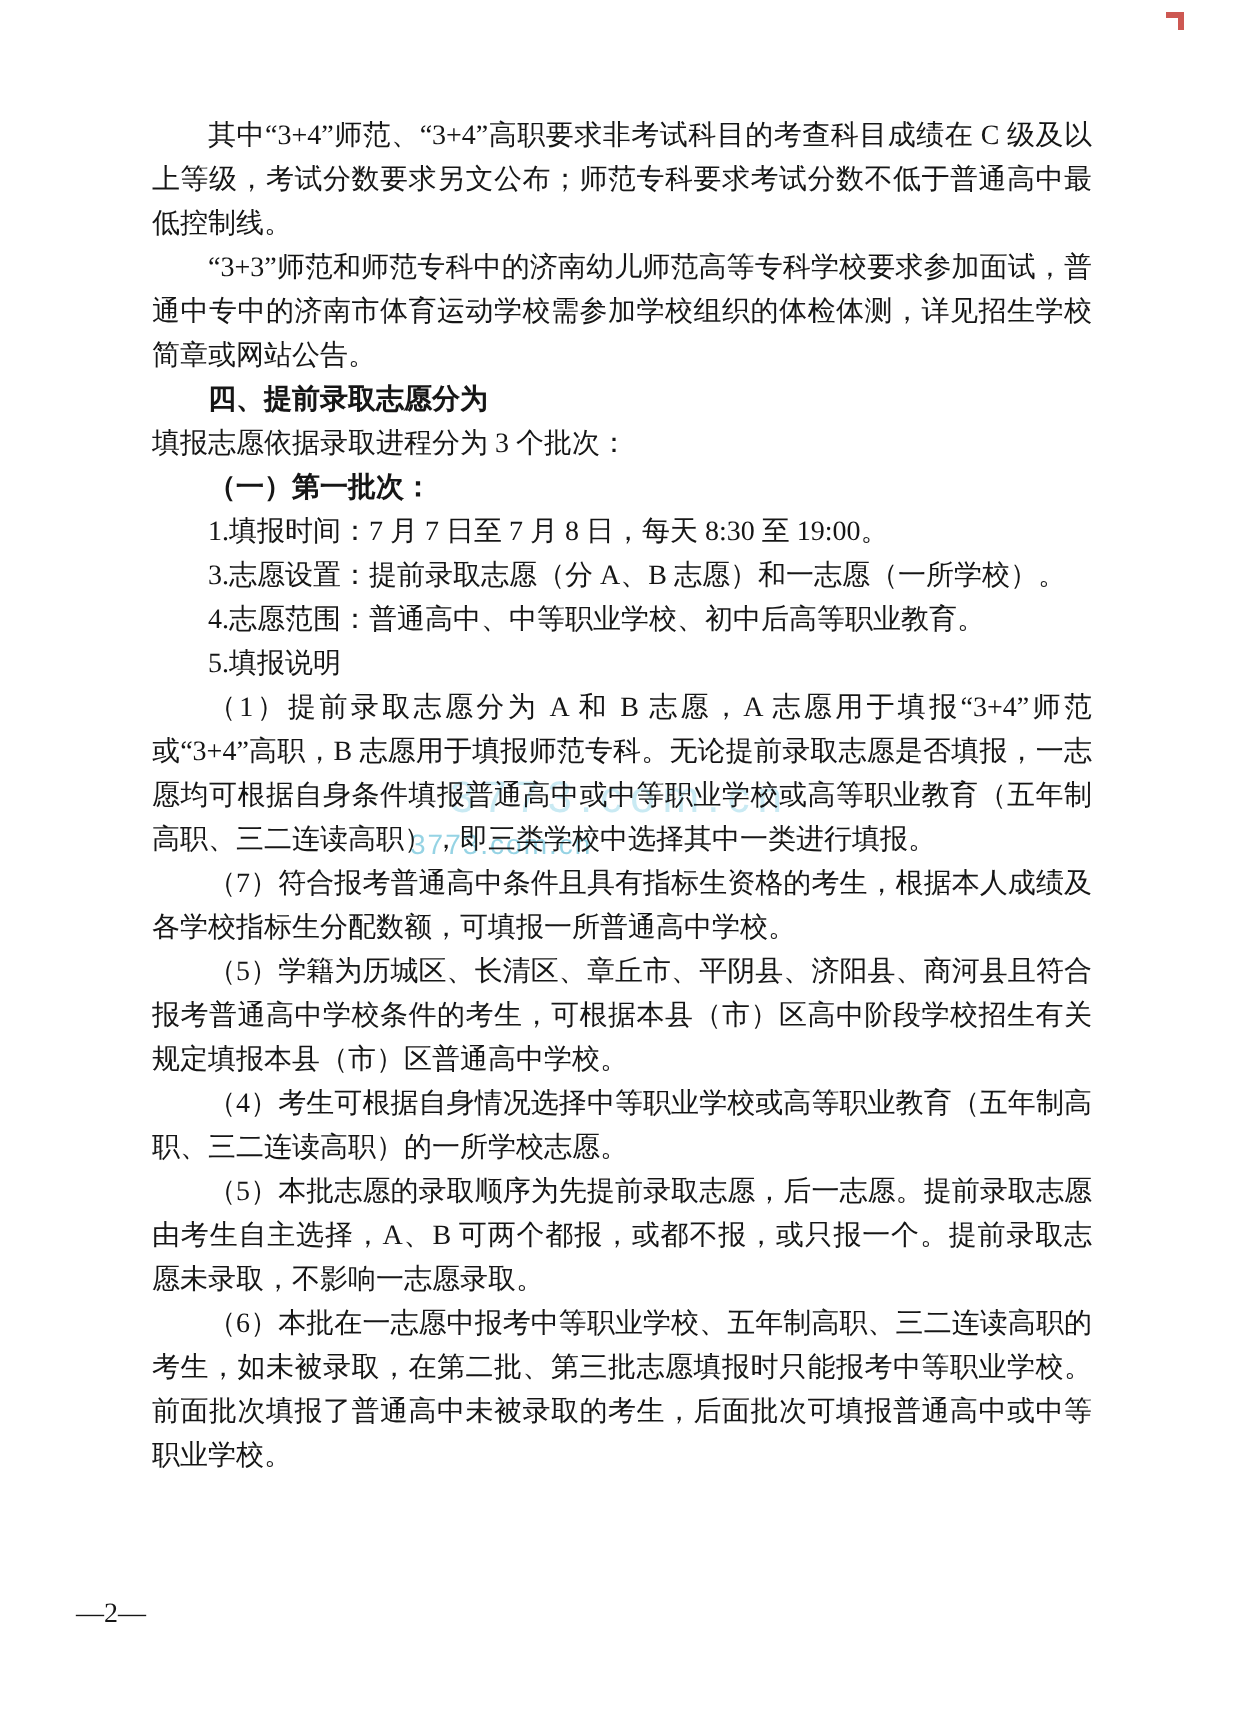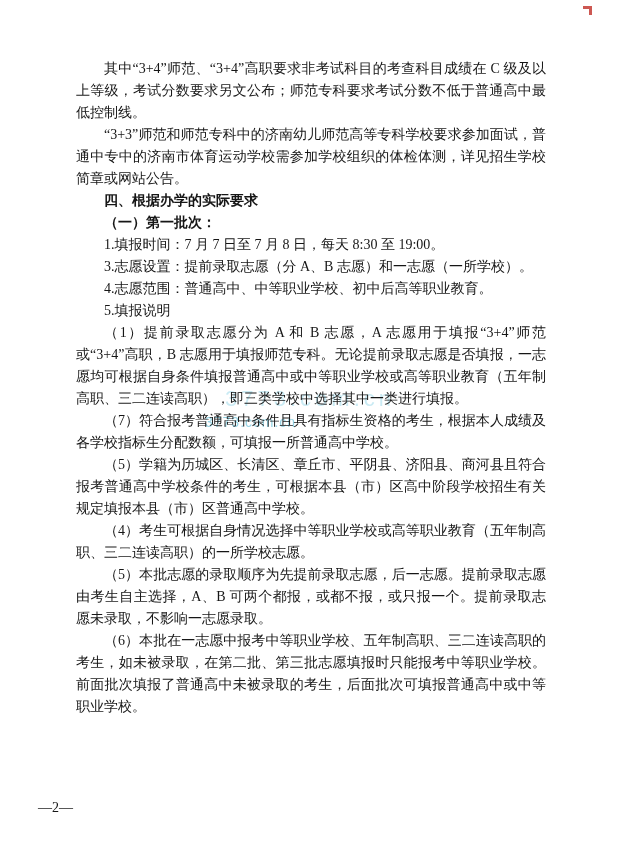--- a/index.html
+++ b/index.html
@@ -78,21 +78,22 @@
   <span class="corner-mark"></span>
 
   <div class="watermark-wrap">
     <div class="watermark-line1">3773.com.cn</div>
     <div class="watermark-line2">3773.com.cn</div>
   </div>
 
   <div class="content">
     <p>其中“3+4”师范、“3+4”高职要求非考试科目的考查科目成绩在 C 级及以上等级，考试分数要求另文公布；师范专科要求考试分数不低于普通高中最低控制线。</p>
     <p>“3+3”师范和师范专科中的济南幼儿师范高等专科学校要求参加面试，普通中专中的济南市体育运动学校需参加学校组织的体检体测，详见招生学校简章或网站公告。</p>
-    <p class="bold">四、根据办学的实际要求</p>
+    <p class="bold">四、提前录取志愿分为</p>
+    <p class="no-indent">填报志愿依据录取进程分为 3 个批次：</p>
     <p class="bold">（一）第一批次：</p>
     <p>1.填报时间：7 月 7 日至 7 月 8 日，每天 8:30 至 19:00。</p>
     <p>3.志愿设置：提前录取志愿（分 A、B 志愿）和一志愿（一所学校）。</p>
     <p>4.志愿范围：普通高中、中等职业学校、初中后高等职业教育。</p>
     <p>5.填报说明</p>
     <p>（1）提前录取志愿分为 A 和 B 志愿，A 志愿用于填报“3+4”师范或“3+4”高职，B 志愿用于填报师范专科。无论提前录取志愿是否填报，一志愿均可根据自身条件填报普通高中或中等职业学校或高等职业教育（五年制高职、三二连读高职），即三类学校中选择其中一类进行填报。</p>
     <p>（7）符合报考普通高中条件且具有指标生资格的考生，根据本人成绩及各学校指标生分配数额，可填报一所普通高中学校。</p>
     <p>（5）学籍为历城区、长清区、章丘市、平阴县、济阳县、商河县且符合报考普通高中学校条件的考生，可根据本县（市）区高中阶段学校招生有关规定填报本县（市）区普通高中学校。</p>
     <p>（4）考生可根据自身情况选择中等职业学校或高等职业教育（五年制高职、三二连读高职）的一所学校志愿。</p>
     <p>（5）本批志愿的录取顺序为先提前录取志愿，后一志愿。提前录取志愿由考生自主选择，A、B 可两个都报，或都不报，或只报一个。提前录取志愿未录取，不影响一志愿录取。</p>

